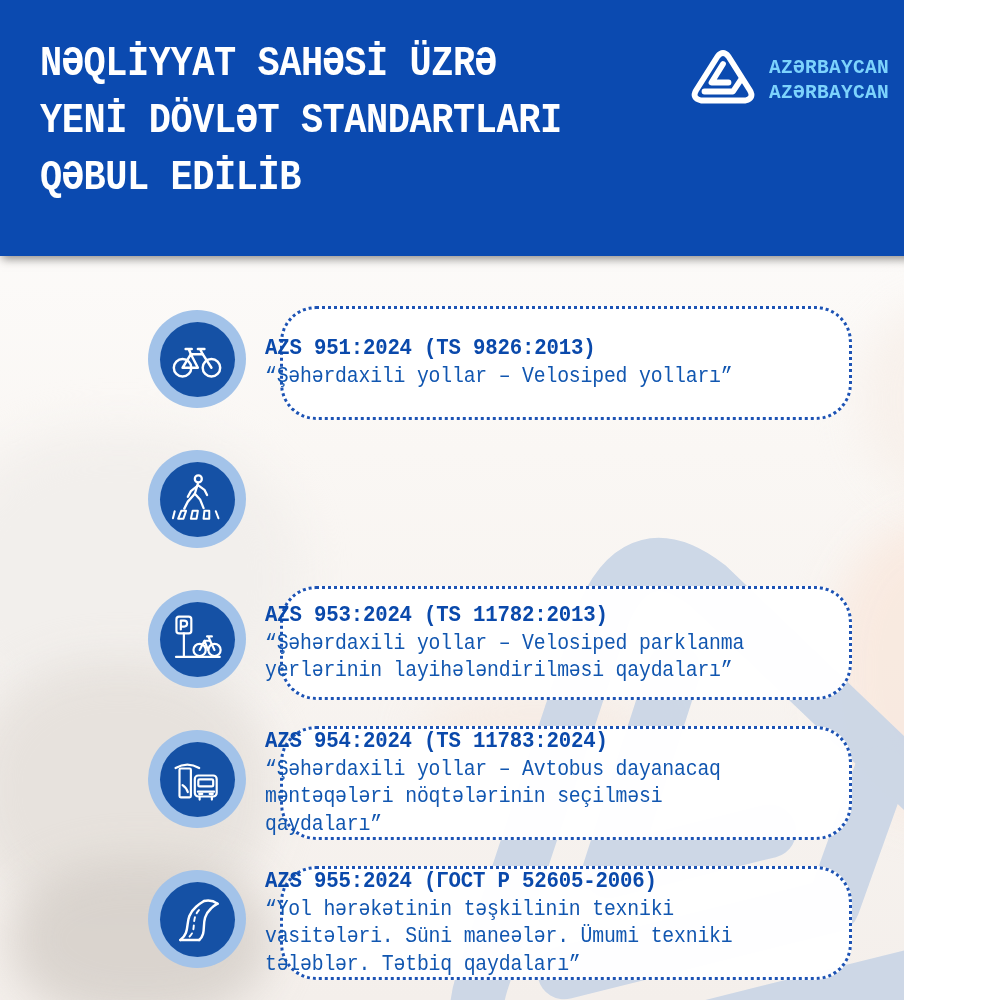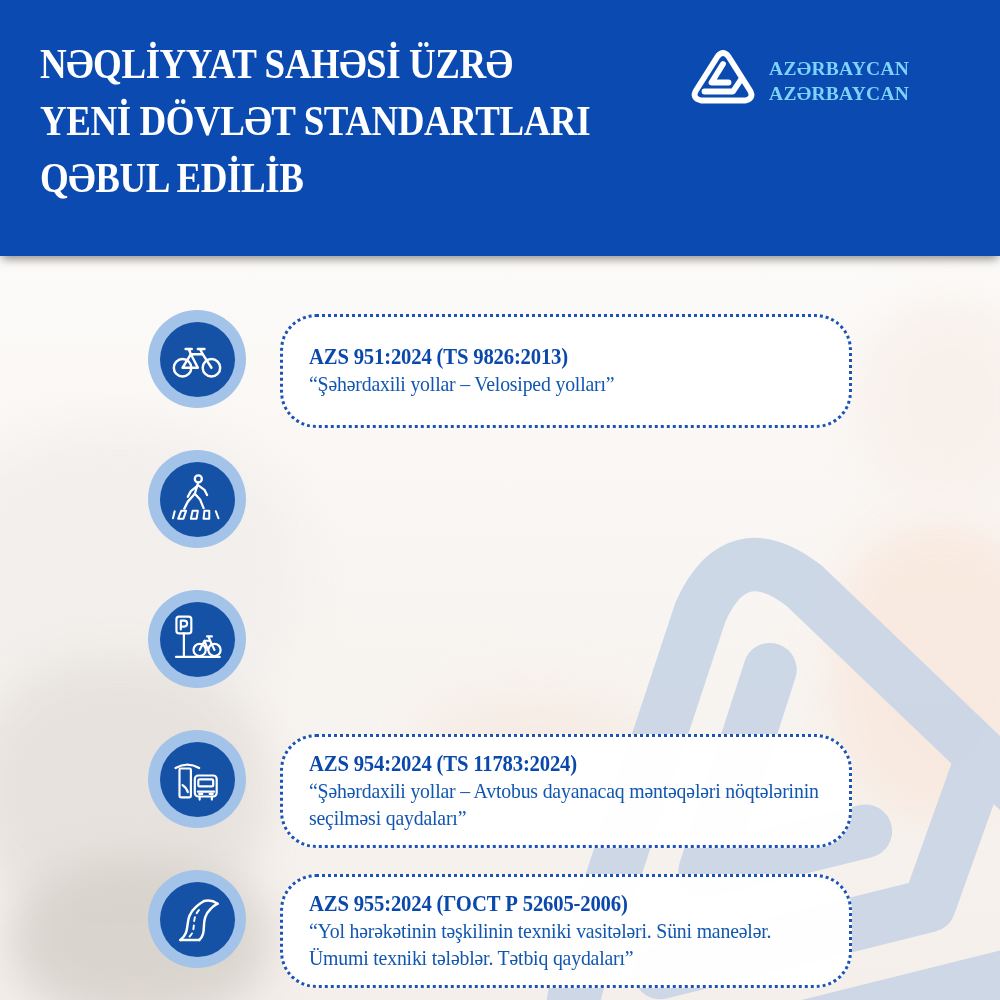--- a/index.html
+++ b/index.html
@@ -1,19 +1,19 @@
 <!DOCTYPE html>
 <html style="--header_bg: #0b4ab0; --icon_inner: #1551a5; --icon_ring: #a3c3e9; --card_border: #1d53b4; --title_color: #0a49ab; --desc_color: #1156b0; --watermark: #c9d5e6;"><head>
 <meta charset="utf-8">
 <style>
   html,body{margin:0;padding:0;background:#ffffff;}
   .poster{
-    position:relative;width:1000px;height:1000px;overflow:hidden;
+    position:relative;width:904px;height:1000px;overflow:hidden;
     background:linear-gradient(180deg,#ffffff 0%,#faf7f4 45%,#f4efeb 100%);
-    font-family:Liberation Serif, serif;
+    font-family:Liberation Mono, monospace;
   }
   
   .bg-blob{position:absolute;filter:blur(22px);border-radius:45%;}
   .blob-car-left-top{left:-60px;top:430px;width:360px;height:300px;background:#f2efec;}
   .blob-car-left-mid{left:-30px;top:660px;width:300px;height:260px;background:#e6e1dc;opacity:.9;}
   .blob-car-left-low{left:10px;top:860px;width:260px;height:160px;background:#d6d0ca;opacity:.85;}
   .blob-peach-right{left:830px;top:520px;width:220px;height:300px;background:#f9e9df;opacity:.9;}
   .blob-peach-right2{left:860px;top:300px;width:180px;height:200px;background:#f7efe9;opacity:.8;}
   .blob-peach-mid{left:420px;top:690px;width:230px;height:90px;background:#f6e9e0;opacity:.65;}
 
@@ -45,25 +45,25 @@
     position:absolute;left:148px;top:8px;width:98px;height:98px;border-radius:50%;
     background:var(--icon_ring,#a3c3e9);display:flex;align-items:center;justify-content:center;
   }
   .icon-badge-inner{
     width:75px;height:75px;border-radius:50%;
     background:var(--icon_inner,#1551a5);
     display:flex;align-items:center;justify-content:center;
   }
   .icon-badge svg{width:56px;height:56px;}
   .card{
-    position:absolute;left:280px;top:12px;width:572px;height:114px;box-sizing:border-box;
+    position:absolute;left:280px;top:4px;width:572px;height:114px;box-sizing:border-box;
     background:rgba(255,255,255,.97);
     border:3px dotted var(--card_border,#1d53b4);
     border-radius:36px;padding:8px 26px;
-    display:flex;flex-direction:column;justify-content:center;
+    display:flex;flex-direction:column;justify-content:center;align-items:flex-end;
   }
   .card-text{width:558px;transform:scaleX(.92);transform-origin:left center;}
   .card-title{
     margin:0 0 1px;color:var(--title_color,#0a49ab);
     font-weight:bold;font-size:22.5px;line-height:27px;letter-spacing:-.2px;
   }
   .card-desc{
     margin:0;color:var(--desc_color,#1156b0);
     font-size:21.5px;line-height:27.5px;letter-spacing:-.2px;
   }
@@ -154,20 +154,26 @@
     <path d="M13.5 21 V11 h3.8 a3.4 3.4 0 0 1 0 6.8 H13.5"></path>
     <path d="M17 25.5 V51"></path>
     <path d="M8 52.5 H58"></path>
     <circle cx="35" cy="44.5" r="7"></circle>
     <circle cx="52" cy="44.5" r="7"></circle>
     <path d="M35 44.5 L40.5 34 H47 L52 44.5 M40.5 34 L44.5 44.5"></path>
     <path d="M47 34 L45 29 M43.5 29 H49"></path>
   </svg>
           </div>
     </div>
+    <div class="card">
+      <div class="card-text">
+        <p class="card-title">AZS 953:2024 (TS 11782:2013)</p>
+        <p class="card-desc">“Şəhərdaxili yollar – Velosiped parklanma yerlərinin layihələndirilməsi qaydaları”</p>
+      </div>
+    </div>
   </div>
 
   <div class="card-row" style="top: 722px; border-radius: 19px;">
     <div class="icon-badge">
       <div class="icon-badge-inner">
             <svg viewBox="0 0 64 64" fill="none" stroke="#ffffff" stroke-width="2.5" stroke-linecap="round" stroke-linejoin="round">
     <path d="M7.5 19.5 Q21 11.5 34.5 19.5"></path>
     <rect x="12" y="20" width="13" height="33" rx="1.5"></rect>
     <path d="M15.5 39 q4.5 3 6 8"></path>
     <rect x="29.5" y="28" width="25" height="24" rx="4"></rect>

